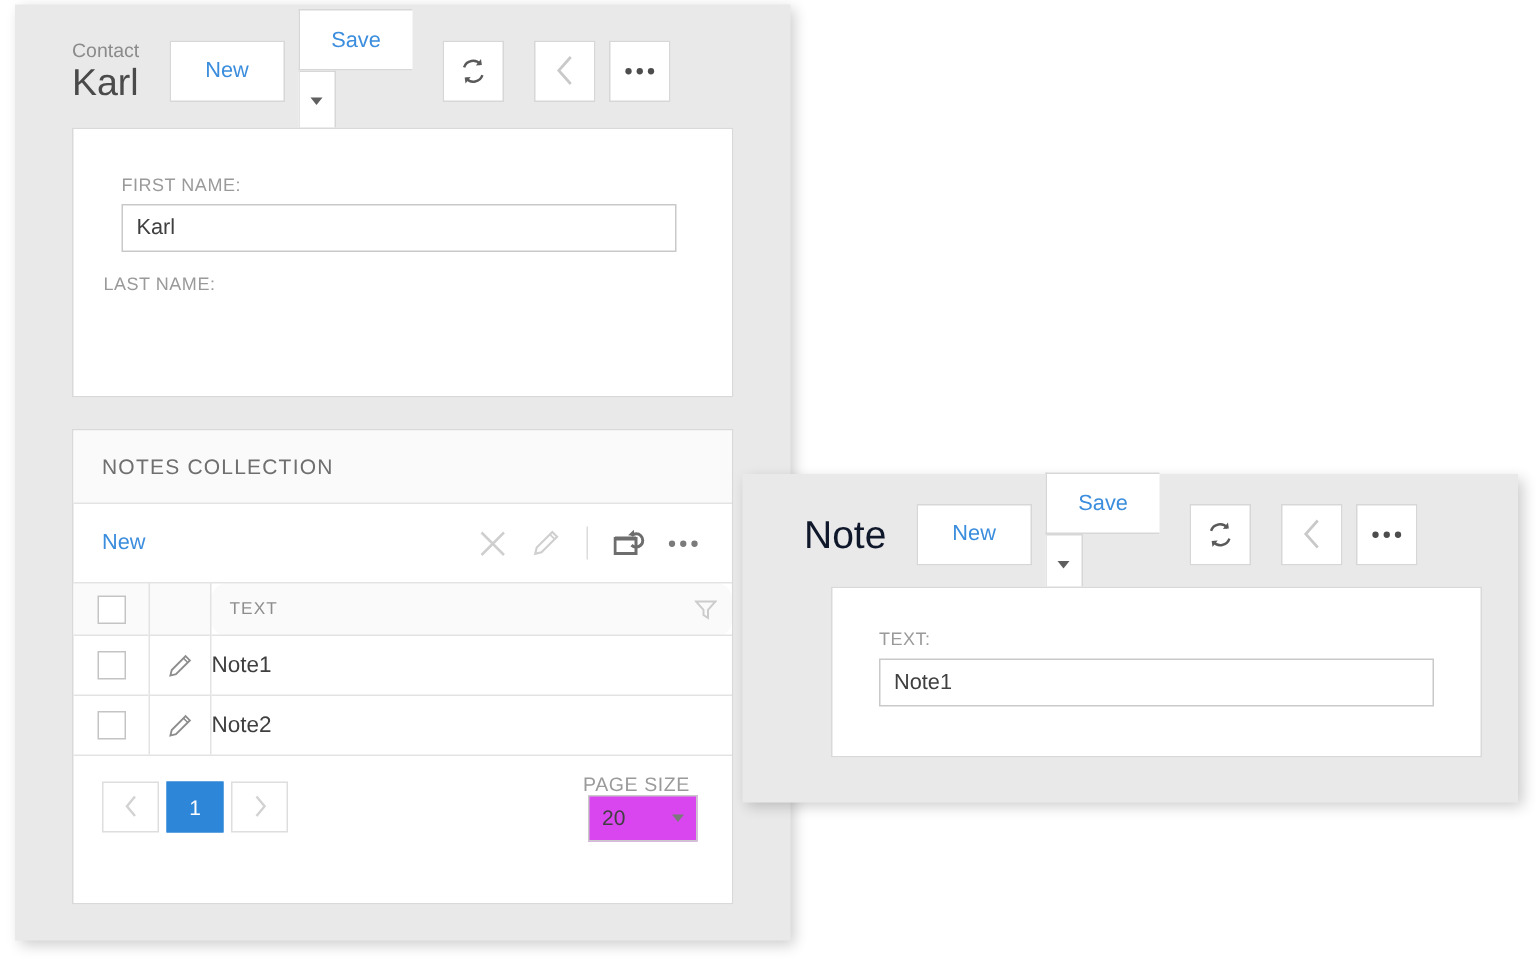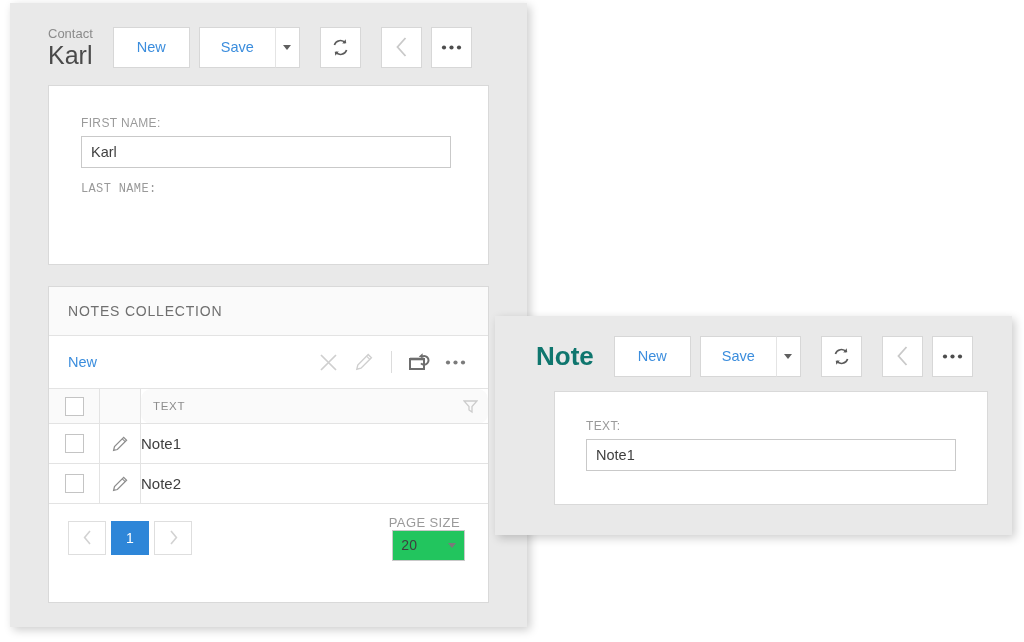--- a/index.html
+++ b/index.html
@@ -35,39 +35,39 @@
     display: flex; flex-direction: column; justify-content: center;
     line-height: 1;
   }
   .title-kicker {
     font-size: 13px; color: #8b8b8b; margin-bottom: 3px;
   }
   .title-main {
     font-size: 25px; color: #4a4a4a; font-weight: 400;
   }
   .title-solo {
-    font-size: 26px; color: #0f766e; font-weight: 700; line-height: 1;
+    font-size: 26px; color: #0f172a; font-weight: 400; line-height: 1;
   }
 
   .btn {
     background: #ffffff;
     border: 1px solid #d7d7d7;
     color: #3b8ddd;
     font-size: 14.5px;
     font-family: "Liberation Sans", sans-serif;
     height: 41px;
     box-sizing: border-box;
     display: inline-flex;
     align-items: center;
     justify-content: center;
     cursor: pointer;
     padding: 0 14px;
     white-space: nowrap;
   }
-  .btn-split { display: inline-flex; }
+  .btn-split { display: inline-flex; flex-direction: column; }
   .btn-split .btn-main { border-right: none; }
   .btn-caret {
     width: 25px; padding: 0;
     border-left: 1px solid #e4e4e4;
   }
   .caret-glyph {
     width: 0; height: 0;
     border-left: 4.5px solid transparent;
     border-right: 4.5px solid transparent;
     border-top: 5px solid #5f5f5f;
@@ -193,21 +193,21 @@
     font-size: 14px;
   }
   .pg-gap { width: 5px; }
   .pg-right { margin-left: auto; display: flex; align-items: center; flex-direction: column; }
   .pg-size-label {
     font-size: 13px; letter-spacing: 0.4px; color: #9a9a9a; margin-right: 9px;
   }
   .pg-select {
     width: 73px; height: 31px;
     border: 1px solid #c9c9c9;
-    background: #22c55e;
+    background: #d946ef;
     display: flex; align-items: center;
     padding: 0 8px;
     box-sizing: border-box;
     font-size: 14px; color: #3f3f3f;
     cursor: pointer;
   }
   .pg-select .caret-glyph { margin-left: auto; border-top-color: #7a7a7a; }
 </style>
 </head>
 <body>
@@ -272,21 +272,21 @@
       </div>
     </div>
 
     <div class="card" style="position:absolute;left:38px;top:82px;width:441px;height:180px;">
 
       <div style="position:absolute;left:32px;top:30px;width:370px;">
         <div class="field-label">FIRST NAME:</div>
         <div class="text-input" placeholder="">Karl</div>
       </div>
 
-      <div style="position:absolute;left:32px;top:96px;width:370px;font-family:Liberation Mono, monospace;">
+      <div style="position:absolute;left:20px;top:96px;width:370px;">
         <div class="field-label">LAST NAME:</div>
       </div>
     </div>
 
     <div class="card" style="position:absolute;left:38px;top:283px;width:441px;height:317px;">
 
       <div class="coll-header">NOTES COLLECTION</div>
 
       <div class="coll-toolbar">
         <span class="coll-new">New</span>

